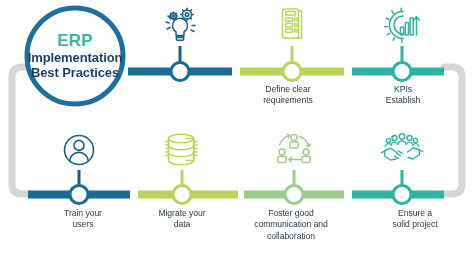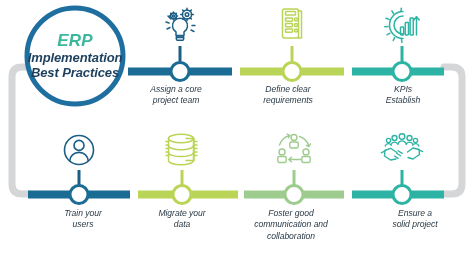--- a/index.html
+++ b/index.html
@@ -21,21 +21,21 @@
   }
   .layer {
     position: absolute;
     left: 0;
     top: 0;
     width: 474px;
     height: 256px;
   }
   #svg-layer { z-index: 1; }
   #text-layer { z-index: 2; pointer-events: none; }
-  #text-layer > * { pointer-events: auto; font-style: italic; }
+  #text-layer > * { pointer-events: auto; }
 
   
   .erp-badge {
     position: absolute;
     left: 19px;
     top: 14px;
     width: 112px;
     height: 84px;
     display: flex;
     flex-direction: column;
@@ -253,24 +253,20 @@
   </svg>
 
   <div class="layer" id="text-layer">
 
     <div class="erp-badge">
       <div class="erp-title">ERP</div>
       <div class="erp-sub1">Implementation</div>
       <div class="erp-sub2">Best Practices</div>
     </div>
 
-    <div class="caption c-top-1">
-      <span>Assign a core</span>
-      <span>project team</span>
-    </div>
     <div class="caption c-top-2">
       <span>Define clear</span>
       <span>requirements</span>
     </div>
     <div class="caption c-top-3">
       <span>KPIs</span>
       <span>Establish</span>
     </div>
 
     <div class="caption c-bot-2">

